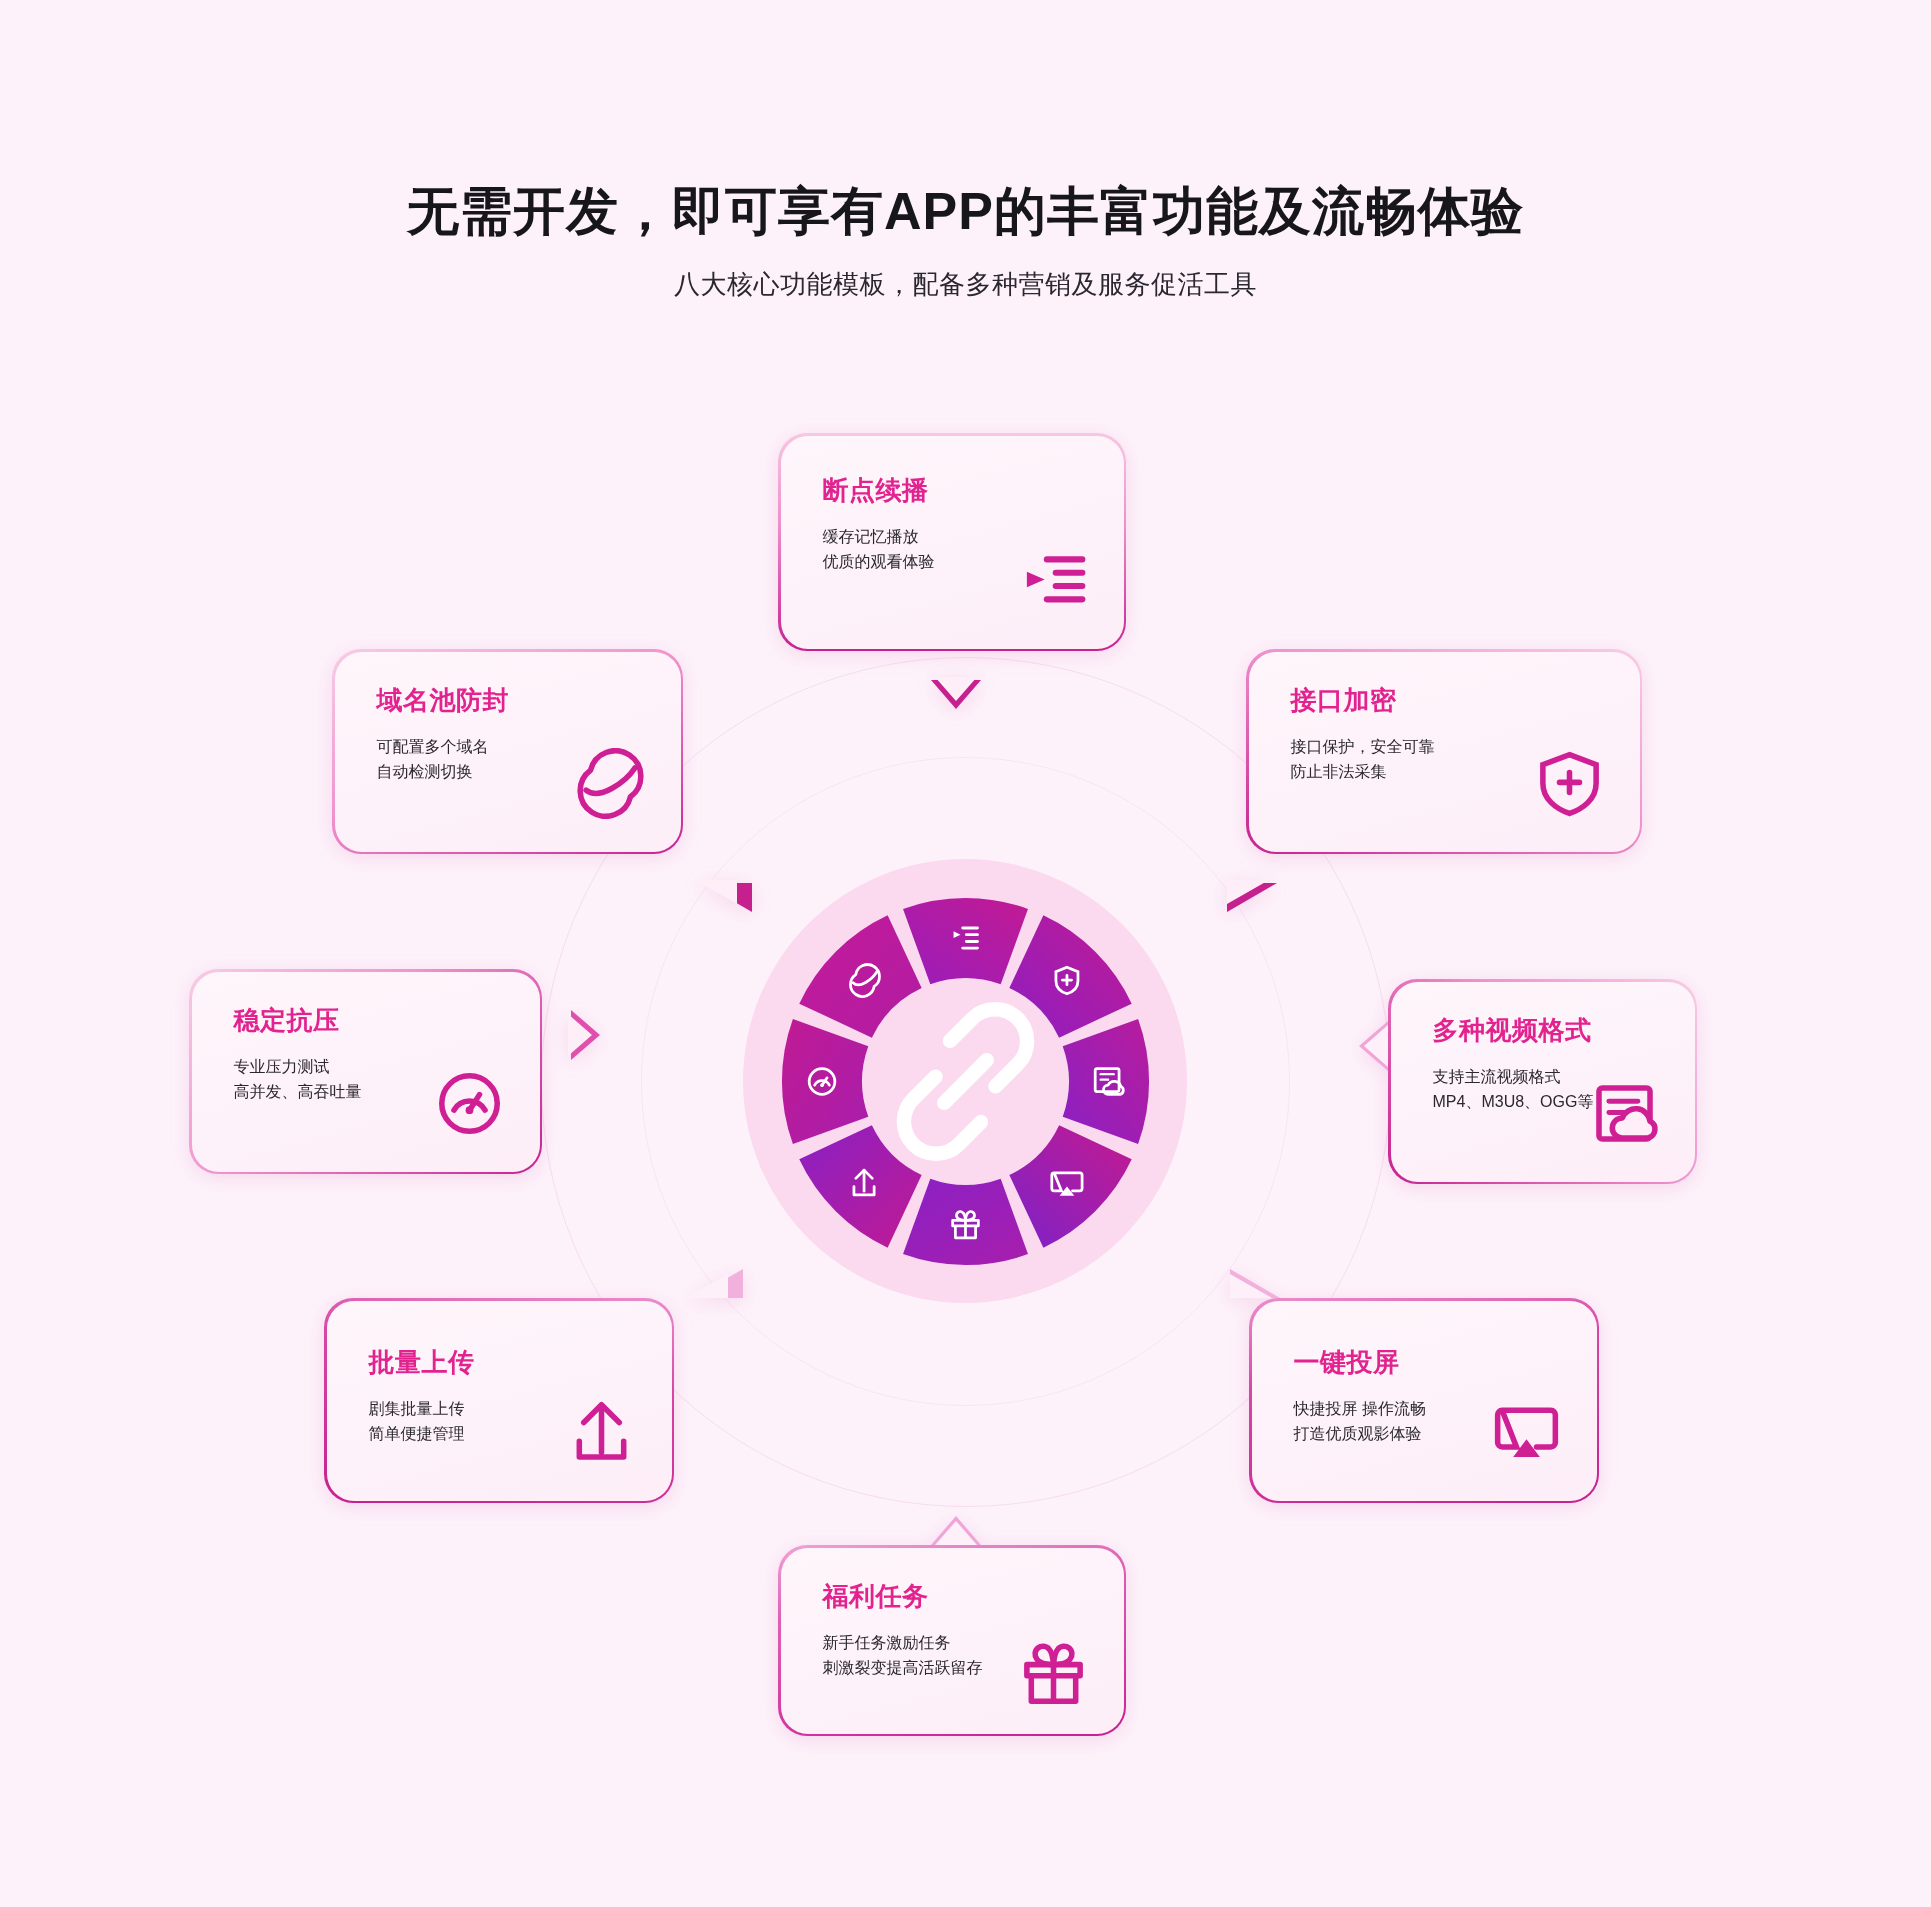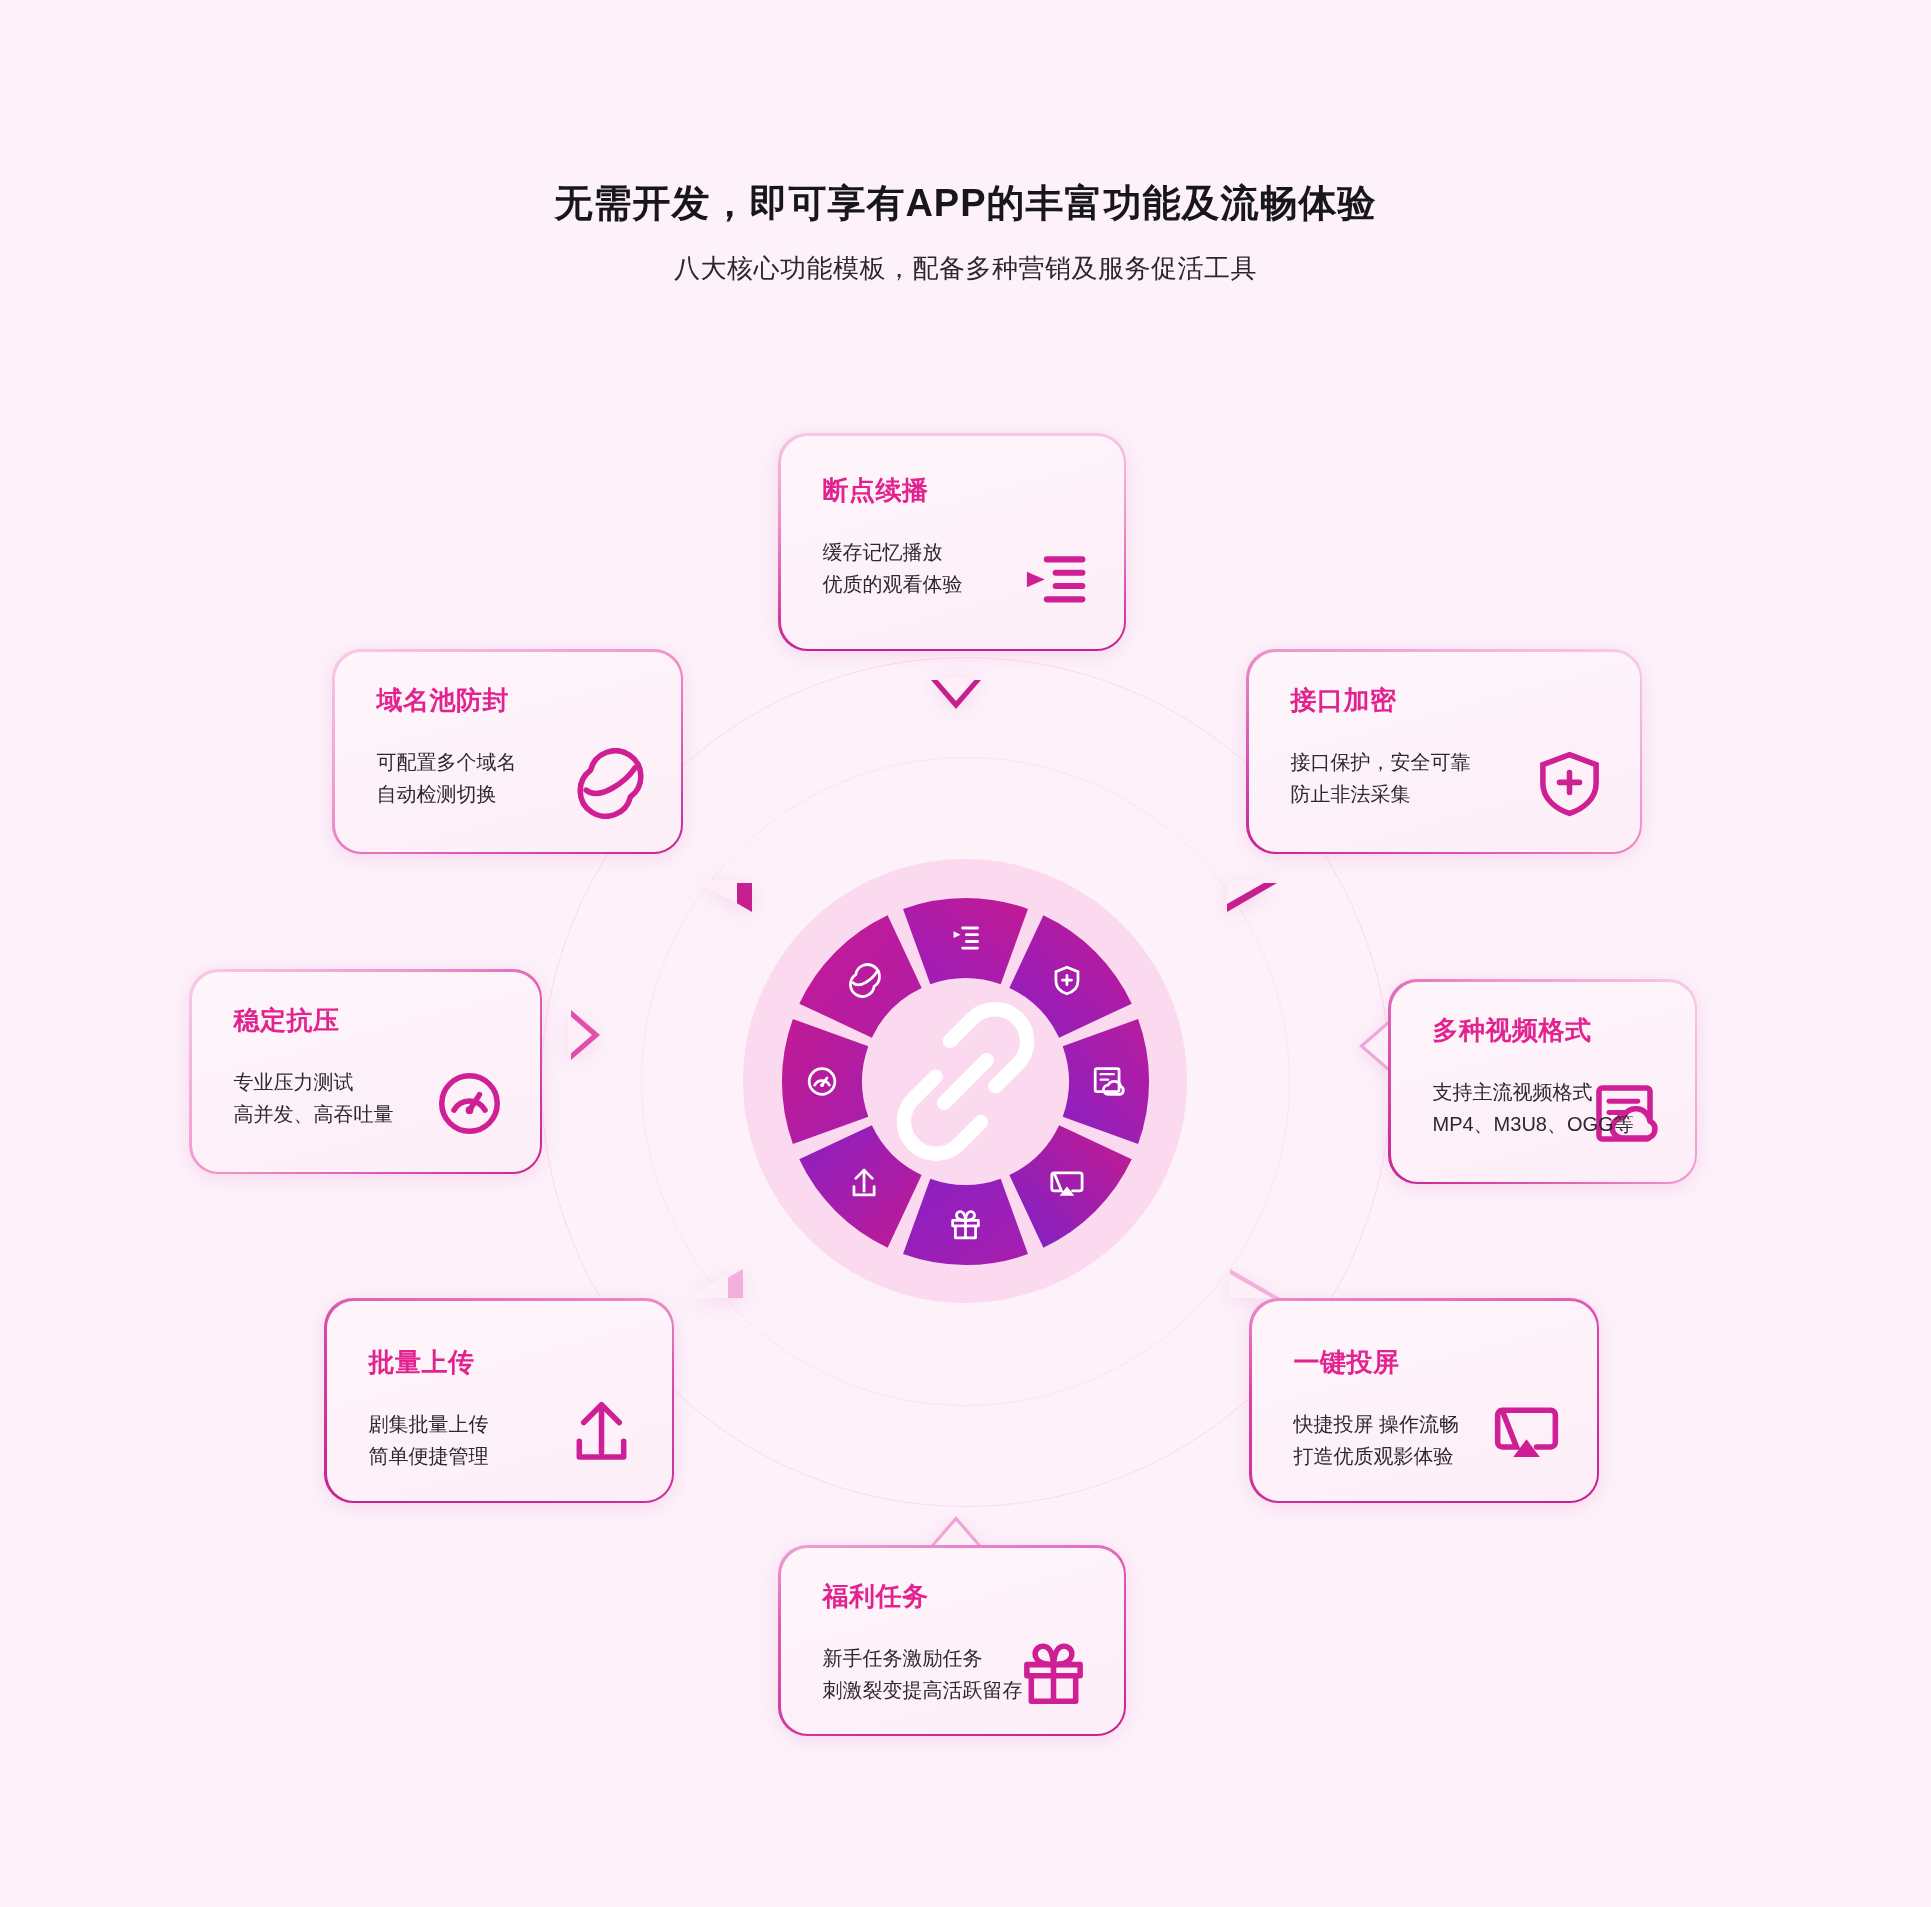--- a/index.html
+++ b/index.html
@@ -8,21 +8,21 @@
     background: #fdf2fa;
     font-family: "Liberation Sans", "DejaVu Sans", sans-serif;
     overflow: hidden;
   }
   #stage { position: relative; width: 1931px; height: 1908px; }
 
   
   .hdr { position: absolute; left: 0; top: 0; width: 1931px; text-align: center; }
   .hdr-title {
     margin-top: 182px;
-    font-size: 38px; font-weight: 700; color: #17161a;
+    font-size: 52px; font-weight: 700; color: #17161a;
     letter-spacing: 1px; line-height: 1.15;
   }
   .hdr-sub {
     margin-top: 25px;
     font-size: 26px; font-weight: 400; color: #2a2730;
     letter-spacing: 0.5px;
   }
 
   
   .ring { position: absolute; border-radius: 50%; }
@@ -59,22 +59,22 @@
     border-radius: 27px;
     background: linear-gradient(165deg, #fef6fb 0%, #fdeef8 100%);
     padding: 41px 42px 4px 42px;
     overflow: hidden;
   }
   .card-title {
     font-size: 26px; font-weight: 700; color: #e2238f;
     letter-spacing: 0.5px; line-height: 1;
   }
   .card-desc {
-    margin-top: 33px;
-    font-size: 20px; font-weight: 400; color: #2b2830;
+    margin-top: 21px;
+    font-size: 16px; font-weight: 400; color: #2b2830;
     line-height: 1.62; white-space: pre-line;
     position: relative; z-index: 2;
   }
   .card-icon {
     position: absolute; right: 35px; bottom: 33px;
     width: 71px; height: 71px; z-index: 1;
   }
   .card-icon svg { display: block; width: 100%; height: 100%; }
 
   

